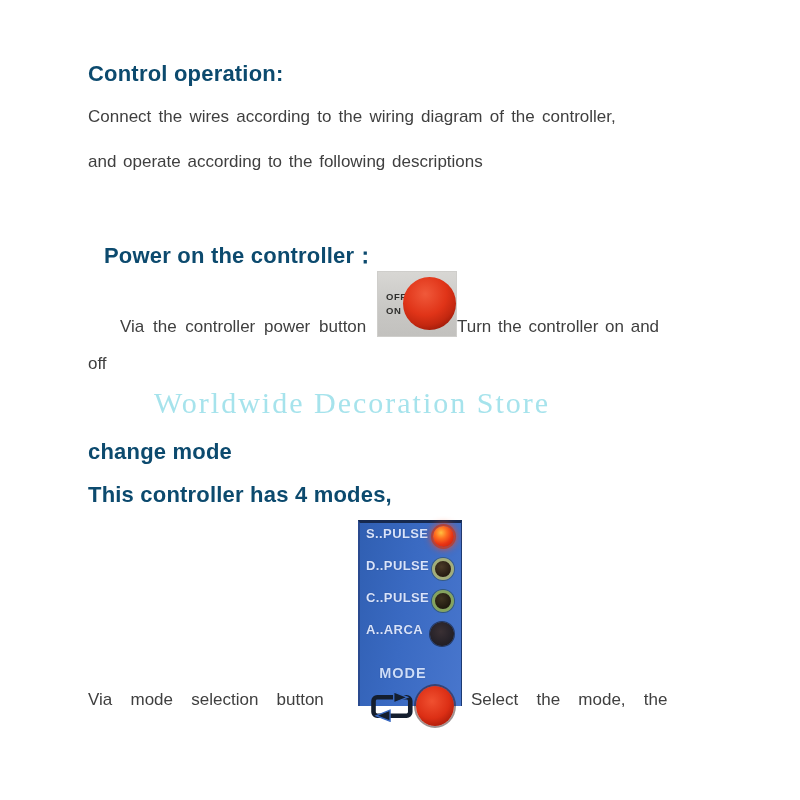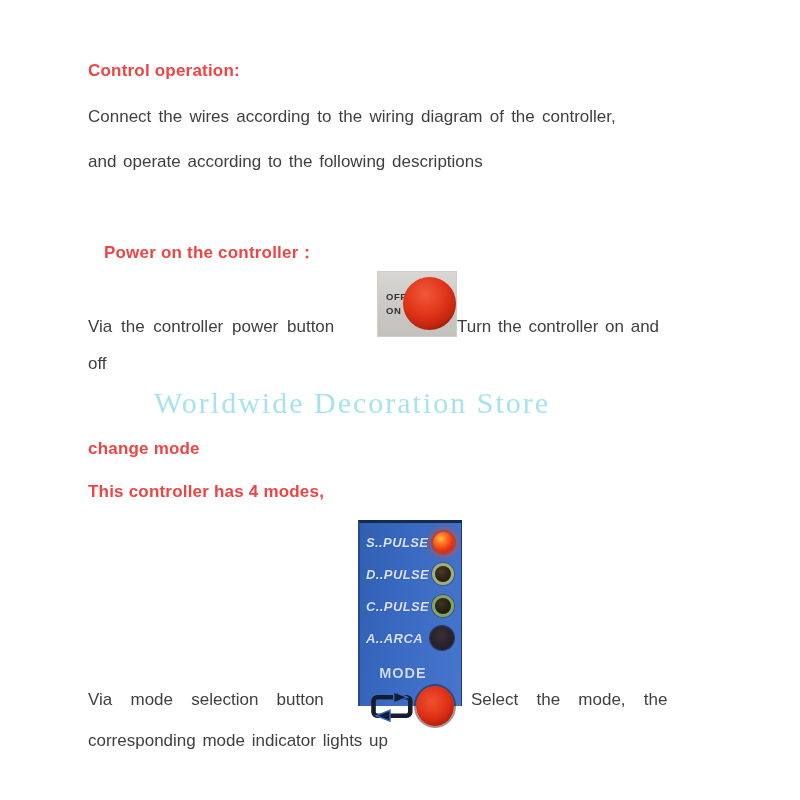--- a/index.html
+++ b/index.html
@@ -2,24 +2,24 @@
 <html><head>
 <meta charset="utf-8">
 <style>
   html,body{margin:0;padding:0;background:#fff;}
   #page{
     position:relative;width:800px;height:800px;background:#ffffff;
     font-family:"Liberation Sans",sans-serif;color:#3c3c3c;overflow:hidden;
   }
   .abs{position:absolute;white-space:nowrap;}
   .body-line{font-size:17px;line-height:22px;color:#3f3f3f;}
-  .heading{font-size:17px;font-weight:bold;color:#ef4444;letter-spacing:.2px;text-align:right;}
+  .heading{font-size:22px;font-weight:bold;color:#0c4a6e;letter-spacing:.2px;text-align:right;}
   .ws1{word-spacing:2.5px;}
   .ws2{word-spacing:2px;}
-  .ws4{word-spacing:4px;}
+  .ws4{word-spacing:4px;margin-left:32px;}
   .ws-wide{word-spacing:13.5px;}
 
   
   #watermark{
     left:0;top:386px;width:704px;text-align:center;
     font-family:"Liberation Serif",serif;font-size:30px;letter-spacing:2px;
     color:#a6e3ec;font-weight:400;
   }
 
   
@@ -37,21 +37,21 @@
     background:radial-gradient(circle at 42% 32%,#f0593a 0%,#e03418 45%,#c42810 66%,#8a1507 88%,#5f0d04 100%);
   }
 
   
   #mode-panel{
     left:358px;top:520px;width:104px;height:186px;box-sizing:border-box;
     background:linear-gradient(100deg,#305fb2 0%,#3a6ac2 45%,#4876cd 100%);
     border-top:3px solid #16294e;border-left:2px solid #2a4a8f;border-right:1px solid #1d3a72;
     padding:3px 7px 0 6px;
   }
-  .mode-row{display:flex;align-items:center;justify-content:space-between;height:32px;font-style:italic;}
+  .mode-row{display:flex;align-items:flex-start;justify-content:space-between;height:32px;}
   .mode-row .lbl{
     font-size:13px;font-weight:bold;color:#d8e3fb;letter-spacing:.4px;
     text-shadow:0 0 1px rgba(20,40,90,.6);
   }
   .led{border-radius:50%;flex:0 0 auto;}
   .led-red{
     width:21px;height:21px;
     background:radial-gradient(circle at 38% 32%,#ffc040 0%,#ff7020 30%,#e83414 60%,#b81e08 100%);
     box-shadow:0 0 7px 2px rgba(255,70,20,.85),0 0 0 2px rgba(150,30,10,.55);
   }
@@ -132,15 +132,14 @@
         <rect x="6" y="6" width="40" height="20" rx="4" fill="none" stroke="#141e2e" stroke-width="5"></rect>
         <polygon points="28,0 43,6 28,12" fill="#141e2e" stroke="#3a6ac2" stroke-width="1.5"></polygon>
         <polygon points="24,20 9,26 24,32" fill="#141e2e" stroke="#3a6ac2" stroke-width="1.5"></polygon>
       </svg>
       <div id="mode-button"></div>
     </div>
   </div>
 
   <div class="abs body-line ws-wide" style="left:88px;top:689px">Via mode selection button</div>
   <div class="abs body-line ws-wide" style="left:471px;top:689px">Select the mode, the</div>
-  <div class="abs body-line ws2" style="left:88px;top:730px">corresponding mode indicator lights up</div>
 
 </div>
 
 </body></html>

